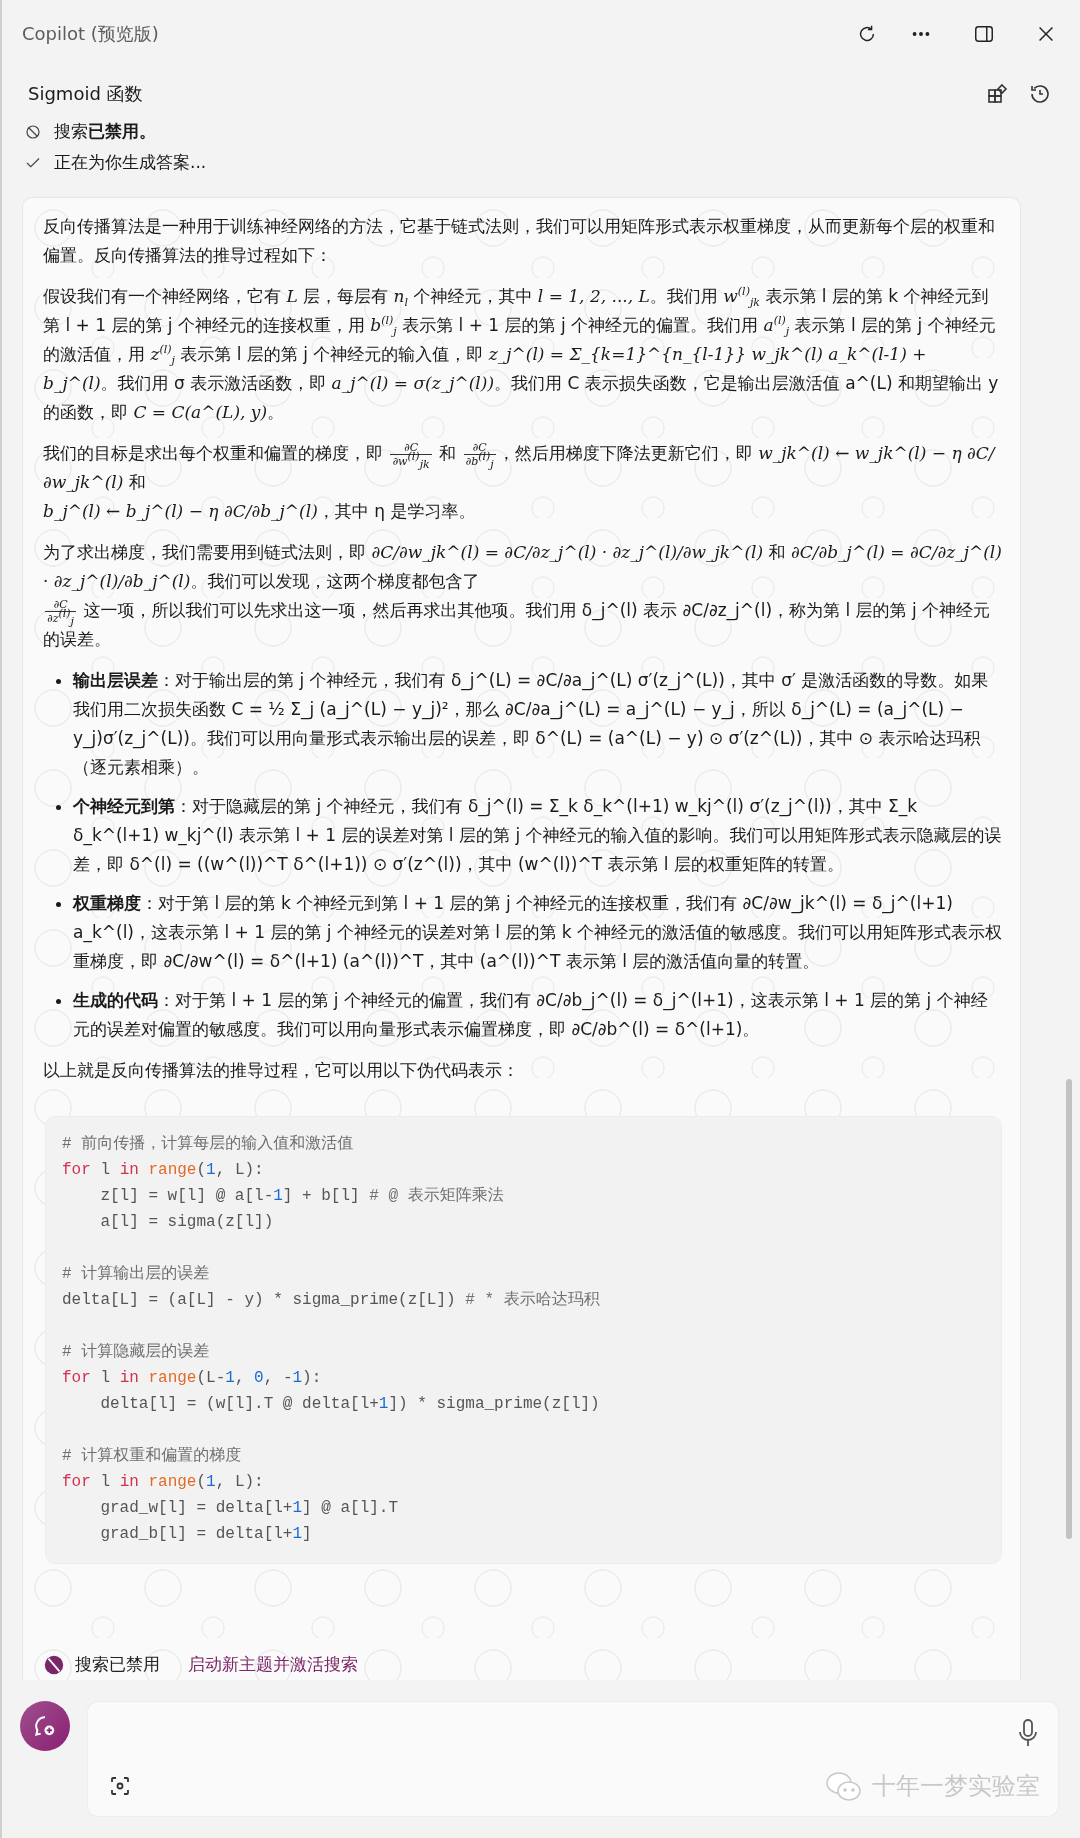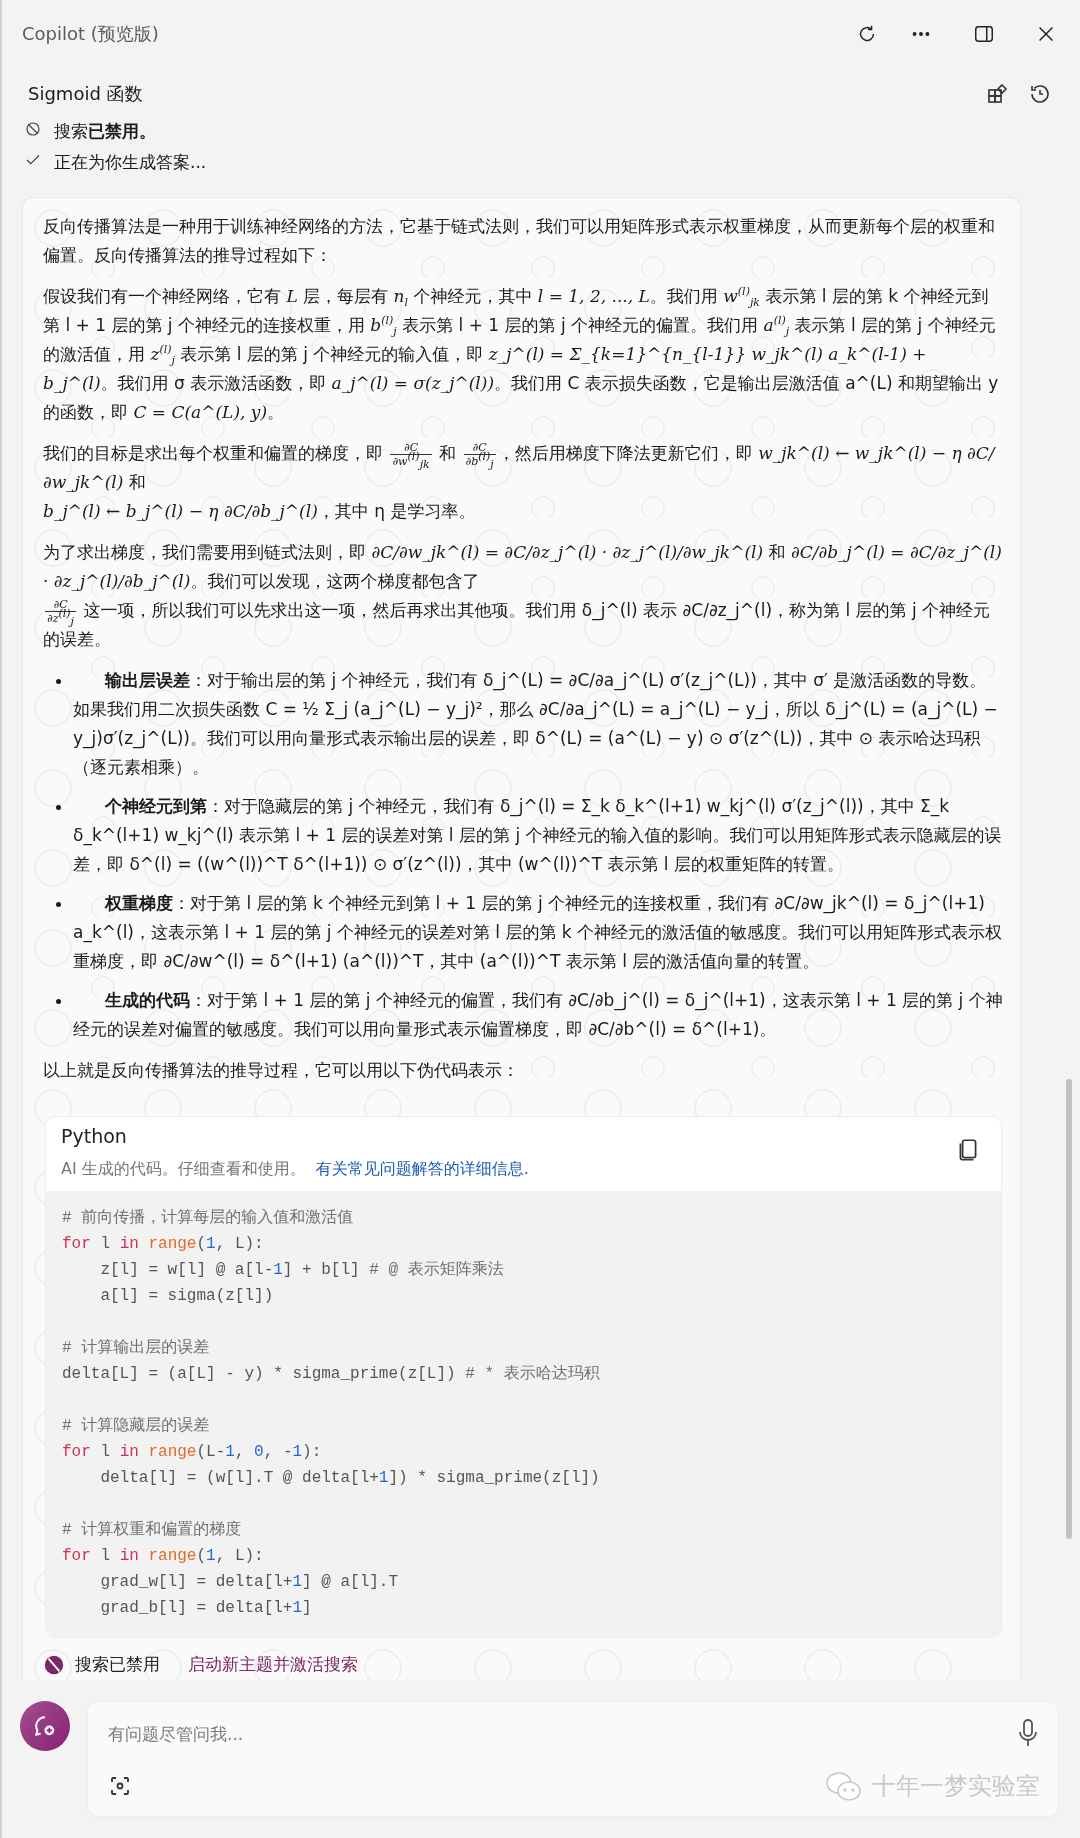--- a/index.html
+++ b/index.html
@@ -13,21 +13,21 @@
   
   .titlebar { position:absolute; left:0; top:0; width:1080px; height:68px; }
   .app-title { position:absolute; left:22px; top:22px; font-size:18px; color:#5c5c5c; }
   .tb-btn { position:absolute; top:18px; width:32px; height:32px; display:flex; align-items:center; justify-content:center; cursor:pointer; }
   .tb-btn svg { width:22px; height:22px; stroke:#222; fill:none; stroke-width:1.6; }
   
   .topic { position:absolute; left:28px; top:82px; font-size:18px; color:#1b1b1b; }
   .topic-icons { position:absolute; right:28px; top:82px; display:flex; gap:18px; }
   .topic-icons .ic { width:24px; height:24px; cursor:pointer; }
   .topic-icons svg { width:24px; height:24px; stroke:#333; fill:none; stroke-width:1.6; }
-  .status-row { position:absolute; left:24px; font-size:17px; display:flex; align-items:flex-start; gap:12px; color:#1b1b1b; }
+  .status-row { position:absolute; left:24px; font-size:17px; display:flex; align-items:center; gap:12px; color:#1b1b1b; }
   .status-row svg { width:18px; height:18px; stroke:#444; fill:none; stroke-width:1.6; }
   .status-row b { font-weight:bold; }
   
   .card {
     position:absolute; left:22px; top:197px; width:997px; height:1482px;
     background:#fafafa; border:1px solid #e6e6e6; border-radius:10px; border-bottom:none;
     border-bottom-left-radius:0; border-bottom-right-radius:0;
     overflow:hidden;
   }
   .wm {
@@ -35,21 +35,21 @@
     background-image:
       radial-gradient(circle at 30px 30px, transparent 17px, #e2e2e2 17.5px, #e2e2e2 18.5px, transparent 19px),
       radial-gradient(circle at 80px 70px, transparent 10px, #e6e6e6 10.5px, #e6e6e6 11.5px, transparent 12px);
     background-size:110px 80px;
   }
   .content { position:absolute; left:20px; top:14px; width:960px; font-size:17px; line-height:29px; }
   .content p { margin:0 0 12px 0; }
   .m { font-family:"DejaVu Serif","Liberation Serif",serif; font-style:italic; }
   .content ul { margin:0 0 12px 0; padding-left:30px; }
   .content li { margin-bottom:10px; }
-  .content li b { font-weight:bold;margin-left:32px; }
+  .content li b { font-weight:bold; }
   sup, sub { font-size:11px; line-height:0; }
   .frac { display:inline-block; vertical-align:middle; text-align:center; font-size:11px; line-height:13px; margin:0 2px; }
   .frac .num { display:block; border-bottom:1px solid #333; padding:0 2px; }
   .frac .den { display:block; padding:0 2px; }
   
   .codebox { position:absolute; left:22px; top:918px; width:955px; background:#ffffff; border:1px solid #ececec; border-radius:10px; overflow:hidden; }
   .code-head { height:74px; position:relative; background:#fff; }
   .code-lang { position:absolute; left:15px; top:8px; font-size:19px; color:#222; }
   .code-note { position:absolute; left:15px; top:42px; font-size:16px; color:#777; }
   .code-link { color:#1c5ab4; margin-left:10px; cursor:pointer; }
@@ -168,30 +168,20 @@
       <li><b>输出层误差</b><span>：对于输出层的第 j 个神经元，我们有 δ_j^(L) = ∂C/∂a_j^(L) σ′(z_j^(L))，其中 σ′ 是激活函数的导数。如果我们用二次损失函数 C = ½ Σ_j (a_j^(L) − y_j)²，那么 ∂C/∂a_j^(L) = a_j^(L) − y_j，所以 δ_j^(L) = (a_j^(L) − y_j)σ′(z_j^(L))。我们可以用向量形式表示输出层的误差，即 δ^(L) = (a^(L) − y) ⊙ σ′(z^(L))，其中 ⊙ 表示哈达玛积（逐元素相乘）。</span></li>
       <li><b>个神经元到第</b><span>：对于隐藏层的第 j 个神经元，我们有 δ_j^(l) = Σ_k δ_k^(l+1) w_kj^(l) σ′(z_j^(l))，其中 Σ_k δ_k^(l+1) w_kj^(l) 表示第 l + 1 层的误差对第 l 层的第 j 个神经元的输入值的影响。我们可以用矩阵形式表示隐藏层的误差，即 δ^(l) = ((w^(l))^T δ^(l+1)) ⊙ σ′(z^(l))，其中 (w^(l))^T 表示第 l 层的权重矩阵的转置。</span></li>
       <li><b>权重梯度</b><span>：对于第 l 层的第 k 个神经元到第 l + 1 层的第 j 个神经元的连接权重，我们有 ∂C/∂w_jk^(l) = δ_j^(l+1) a_k^(l)，这表示第 l + 1 层的第 j 个神经元的误差对第 l 层的第 k 个神经元的激活值的敏感度。我们可以用矩阵形式表示权重梯度，即 ∂C/∂w^(l) = δ^(l+1) (a^(l))^T，其中 (a^(l))^T 表示第 l 层的激活值向量的转置。</span></li>
       <li><b>生成的代码</b><span>：对于第 l + 1 层的第 j 个神经元的偏置，我们有 ∂C/∂b_j^(l) = δ_j^(l+1)，这表示第 l + 1 层的第 j 个神经元的误差对偏置的敏感度。我们可以用向量形式表示偏置梯度，即 ∂C/∂b^(l) = δ^(l+1)。</span></li>
     </ul>
 
     <p>以上就是反向传播算法的推导过程，它可以用以下伪代码表示：</p>
   </div>
 
   <div class="codebox">
-    <div class="code-head">
-      <div class="code-lang">Python</div>
-      <div class="code-note"><span>AI 生成的代码。仔细查看和使用。</span><span class="code-link">有关常见问题解答的详细信息.</span></div>
-      <div class="copy-btn">
-        <svg viewBox="0 0 24 24">
-            <rect x="7" y="3" width="12" height="16" rx="2"></rect>
-            <path d="M5 6v13a2 2 0 0 0 2 2h10"></path>
-          </svg>
-      </div>
-    </div>
     <div class="code-body"><span class="c-com"># 前向传播，计算每层的输入值和激活值</span>
 <span class="c-kw">for</span> l <span class="c-kw">in</span> <span class="c-fn">range</span>(<span class="c-num">1</span>, L):
     z[l] = w[l] @ a[l-<span class="c-num">1</span>] + b[l] <span class="c-com"># @ 表示矩阵乘法</span>
     a[l] = sigma(z[l])
 
 <span class="c-com"># 计算输出层的误差</span>
 delta[L] = (a[L] - y) * sigma_prime(z[L]) <span class="c-com"># * 表示哈达玛积</span>
 
 <span class="c-com"># 计算隐藏层的误差</span>
 <span class="c-kw">for</span> l <span class="c-kw">in</span> <span class="c-fn">range</span>(L-<span class="c-num">1</span>, <span class="c-num">0</span>, -<span class="c-num">1</span>):
@@ -218,21 +208,20 @@
 
 <div class="new-topic">
   <svg viewBox="0 0 24 24">
       <path d="M12 4a8 8 0 0 0-7 12l-1 4 4-1" stroke="#fff" stroke-width="1.8" fill="none"></path>
       <circle cx="16" cy="16" r="4.5" fill="#fff"></circle>
       <line x1="16" y1="13.5" x2="16" y2="18.5" stroke="#8a1f73" stroke-width="1.6"></line>
       <line x1="13.5" y1="16" x2="18.5" y2="16" stroke="#8a1f73" stroke-width="1.6"></line>
     </svg>
 </div>
 <div class="composer">
-  <input type="text" placeholder="有问题尽管问我..." style="">
   <div class="mic">
     <svg viewBox="0 0 24 30">
         <rect x="8" y="2" width="8" height="16" rx="4"></rect>
         <path d="M4 14a8 8 0 0 0 16 0"></path>
         <line x1="12" y1="22" x2="12" y2="28"></line>
       </svg>
   </div>
   <div class="screenshot-btn">
     <svg viewBox="0 0 24 24">
         <path d="M4 8V5a1 1 0 0 1 1-1h3"></path>

